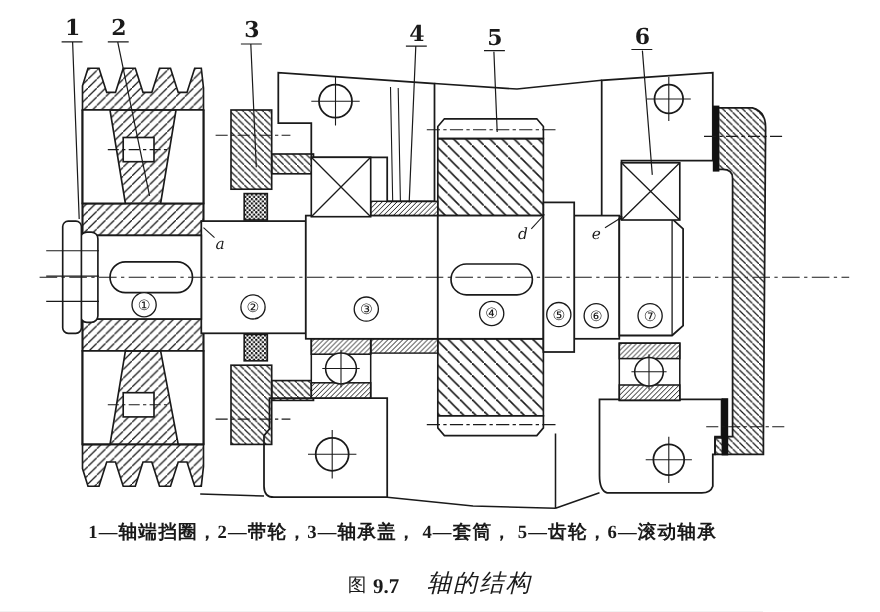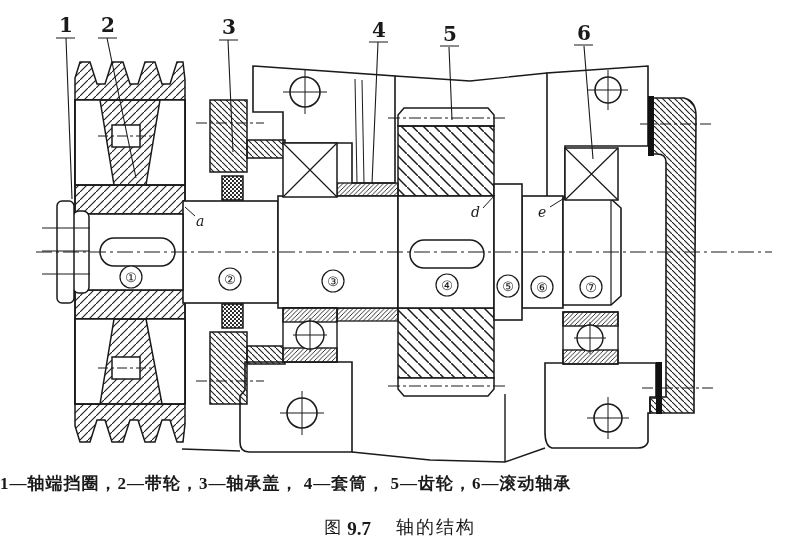--- a/index.html
+++ b/index.html
@@ -1,25 +1,25 @@
 <!DOCTYPE html>
 <html><head>
 <meta charset="utf-8">
 <style>
   html,body{margin:0;padding:0;background:#e8e8e8;}
   .page{position:relative;width:800px;height:556px;background:#ffffff;overflow:hidden;
         font-family:"Liberation Serif", serif;color:#1a1a1a;}
   .page svg{position:absolute;top:0;left:0;}
-  .caption{position:absolute;top:472px;left:0;width:732px;text-align:left;
+  .caption{position:absolute;top:472px;left:0;width:732px;text-align:center;
            font-size:17px;font-weight:700;letter-spacing:1px;white-space:nowrap;}
   .fig-title{position:absolute;top:515px;left:0;width:800px;display:flex;
              justify-content:center;align-items:baseline;gap:6px;}
   .fig-title .t-pre{font-size:17px;}
   .fig-title .t-num{font-size:19px;font-weight:700;position:relative;top:2px;}
-  .fig-title .t-txt{font-size:18px;margin-left:19px;letter-spacing:2px;}
+  .fig-title .t-txt{font-size:22px;margin-left:19px;letter-spacing:2px;font-style:italic;}
   text{font-family:"DejaVu Serif","Liberation Serif",serif;fill:#1a1a1a;}
   .plabel{font-size:20px;font-weight:700;}
   .slet{font-size:14px;font-style:italic;}
   .cnum{font-size:13px;}
 </style>
 </head>
 <body>
 
 <div class="page">
 <svg width="800" height="468" viewBox="0 0 800 468">

